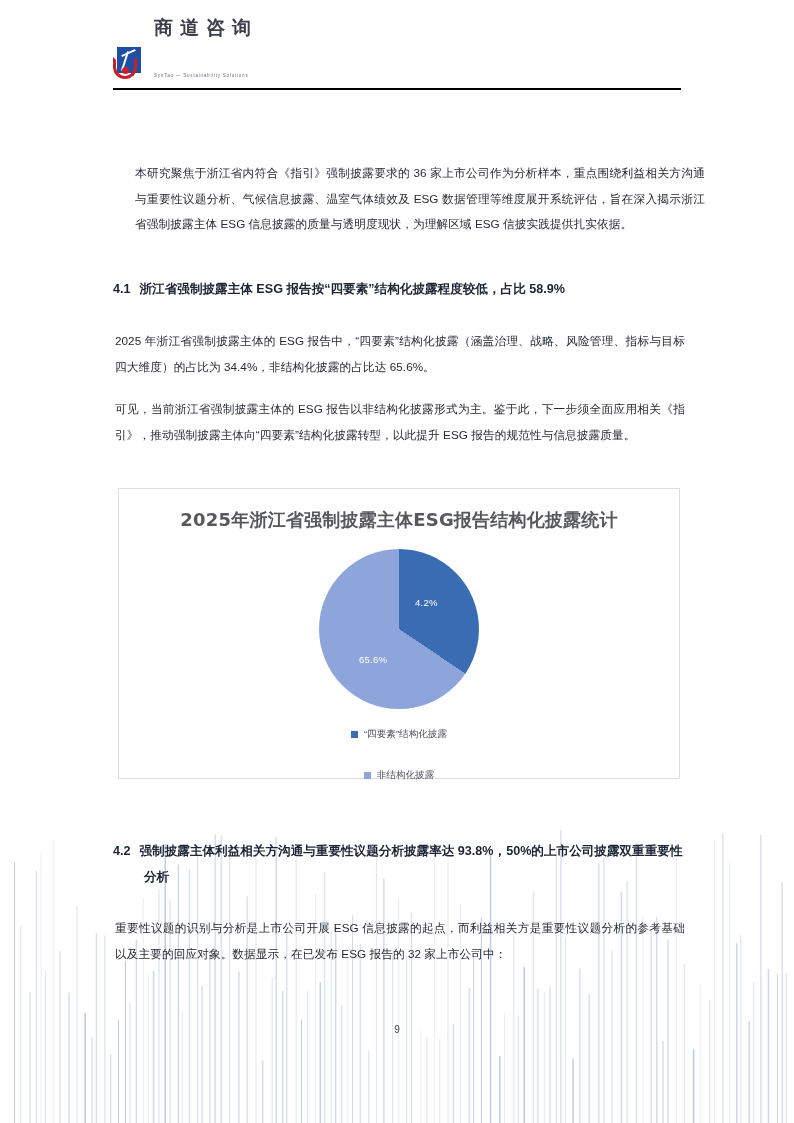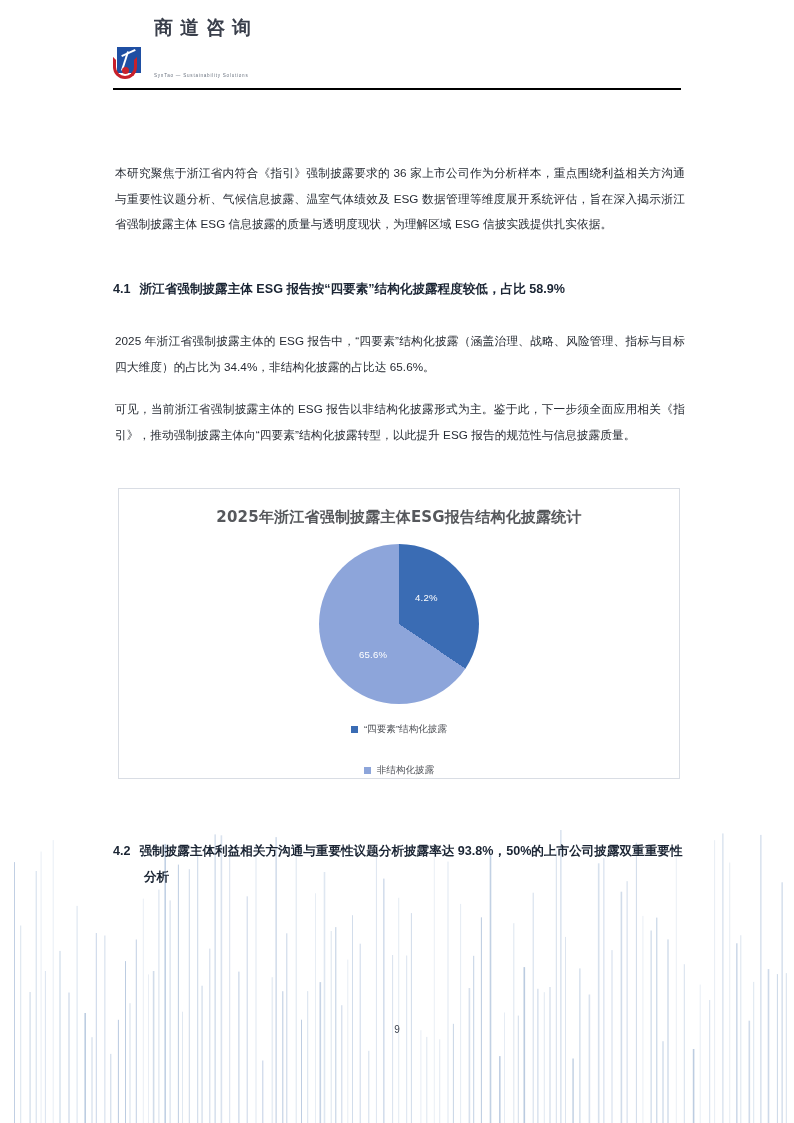--- a/index.html
+++ b/index.html
@@ -162,41 +162,41 @@
     color: #1a2433;
     line-height: 26px;
   }
   .h2 .ind {
     display: block;
     padding-left: 31px;
     text-indent: -31px;
   }
   .h2 .num { margin-right: 9px; }
 
-  #para-intro { top: 160px; }
+  #para-intro { top: 160px; margin-left: 20px; }
   #sub-41 { top: 276px; }
   #para-41a { top: 328px; }
   #para-41b { top: 396px; }
   #sub-42 { top: 838px; }
   #para-42a { top: 915px; }
 
   
   .chart-card {
     position: absolute;
     left: 118px;
     top: 488px;
     width: 562px;
     height: 291px;
     background: #ffffff;
     border: 1px solid #d9dde4;
     box-sizing: border-box;
   }
   .chart-title {
     text-align: center;
-    font-size: 15px;
+    font-size: 18px;
     font-weight: 700;
     color: #56585c;
     margin-top: 19px;
     letter-spacing: 0.2px;
     font-family: "DejaVu Sans", sans-serif;
   }
   .pie-wrap {
     position: relative;
     width: 160px;
     height: 160px;
@@ -419,15 +419,16 @@
         <span>非结构化披露</span>
       </div>
     </div>
   </div>
 
   <div class="h2" id="sub-42">
     <span class="ind">
       <span class="num">4.2</span><span>强制披露主体利益相关方沟通与重要性议题分析披露率达 93.8%，50%的上市公司披露双重重要性分析</span>
     </span>
   </div>
+  <div class="para" id="para-42a">重要性议题的识别与分析是上市公司开展 ESG 信息披露的起点，而利益相关方是重要性议题分析的参考基础以及主要的回应对象。数据显示，在已发布 ESG 报告的 32 家上市公司中：</div>
 
   <div class="page-number">9</div>
 </div>
 
 </body></html>

